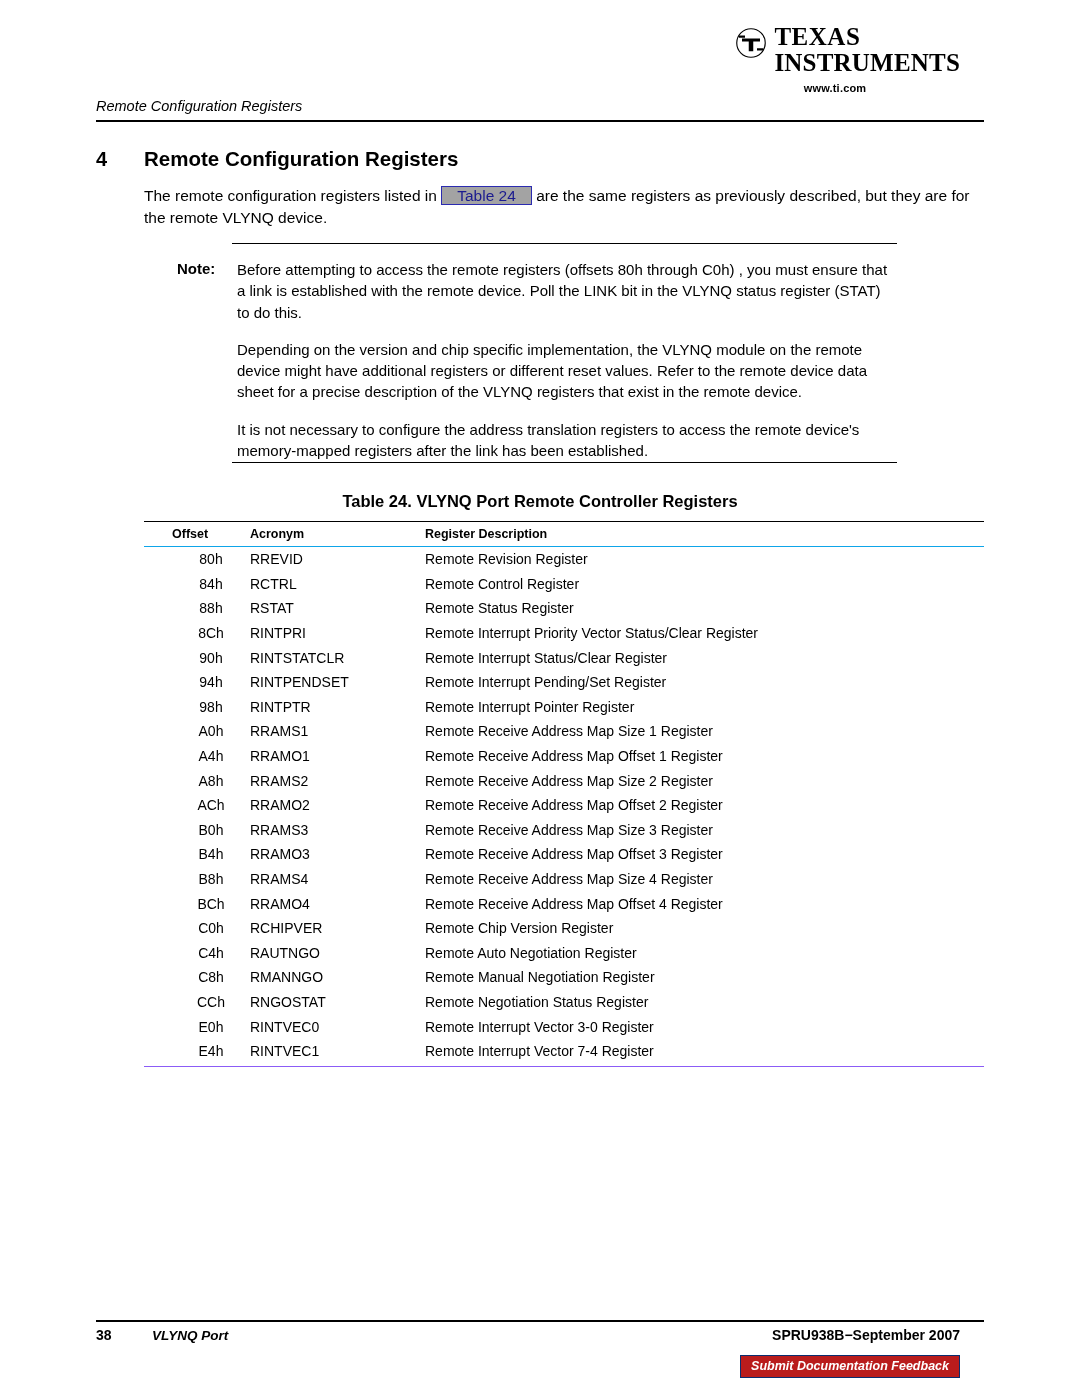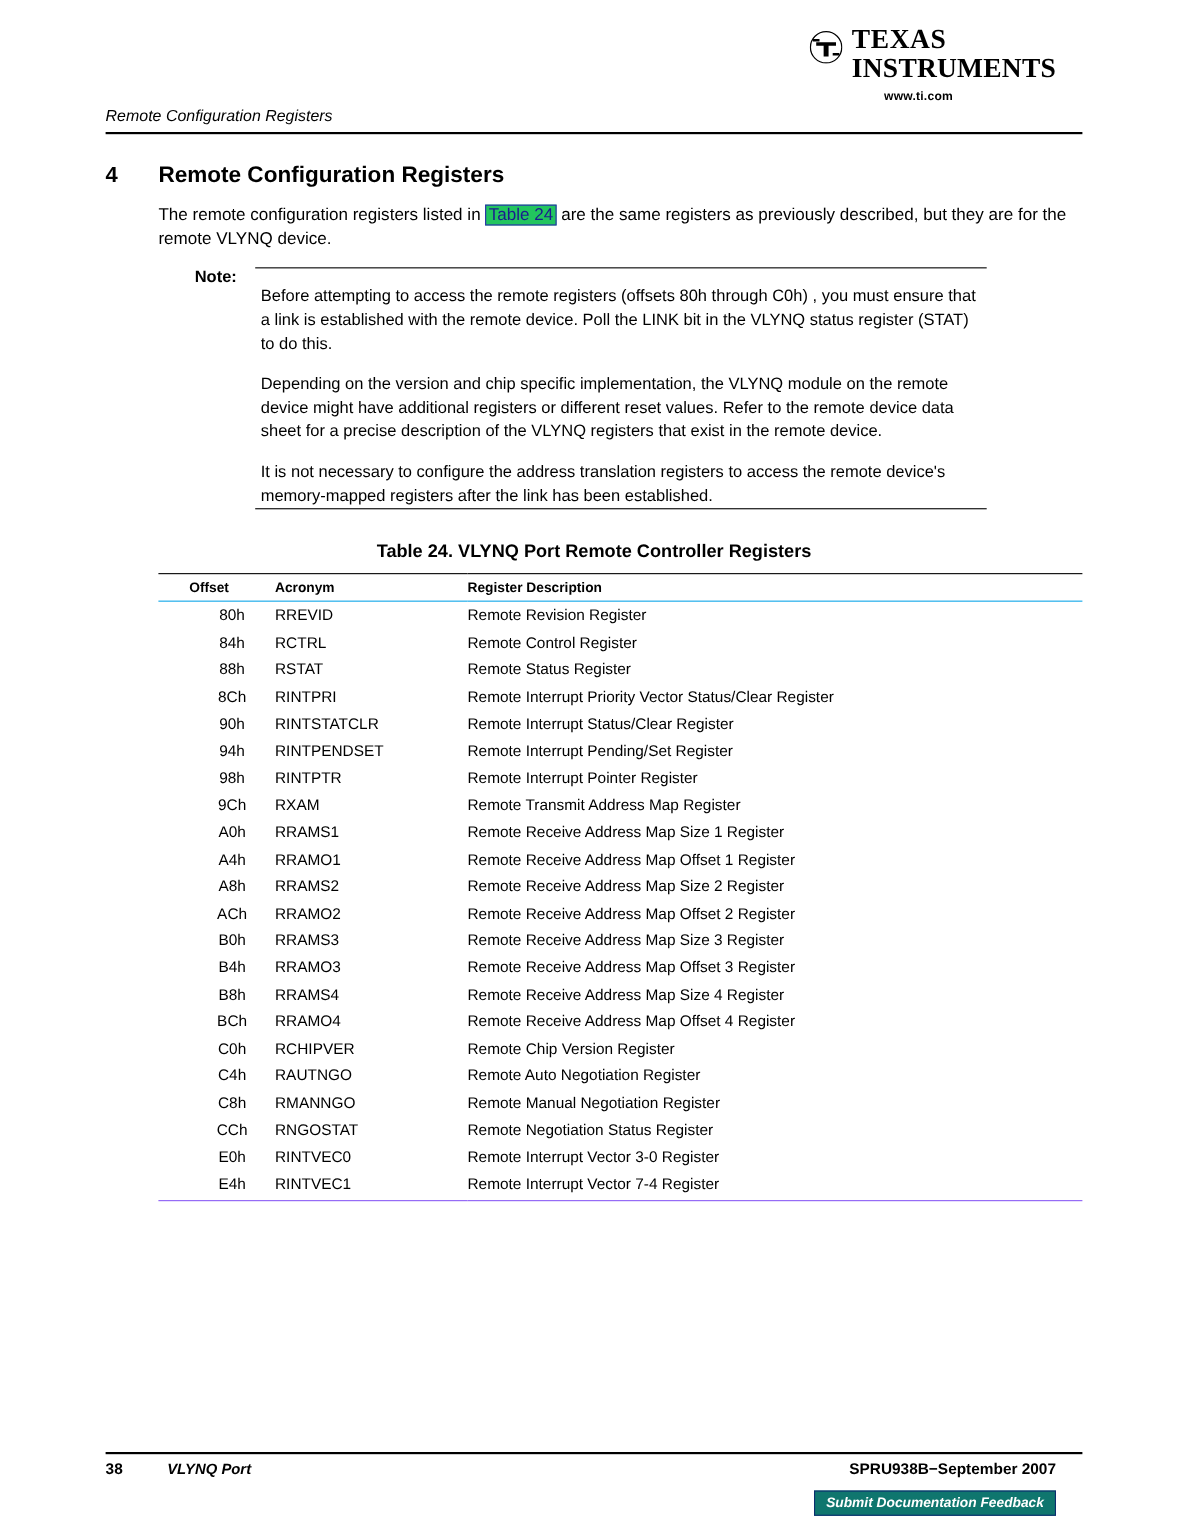--- a/index.html
+++ b/index.html
@@ -106,22 +106,22 @@
     position: absolute;
     left: 144px;
     top: 185px;
     width: 840px;
     font-size: 15.5px;
     line-height: 1.45;
   }
   .xref {
     color: #1b1b8f;
     border: 1px solid #2b2bb0;
-    padding: 0 2px;
-    background: #22c55e;
+    padding: 0 15px;
+    background: #a3a3a3;
   }
 
   
   .note-rule-top {
     position: absolute;
     left: 232px;
     top: 243px;
     width: 665px;
     height: 1px;
     background: #000;
@@ -130,21 +130,21 @@
     position: absolute;
     left: 232px;
     top: 462px;
     width: 665px;
     height: 1px;
     background: #000;
   }
   .note-label {
     position: absolute;
     left: 177px;
-    top: 243px;
+    top: 260px;
     font-size: 15px;
     font-weight: bold;
   }
   .note-body {
     position: absolute;
     left: 237px;
     top: 259px;
     width: 655px;
     font-size: 15px;
     line-height: 1.42;
@@ -220,21 +220,21 @@
     position: absolute;
     right: 96px;
     top: 1327px;
     font-size: 14px;
     font-weight: bold;
   }
   .feedback {
     position: absolute;
     right: 96px;
     top: 1355px;
-    background: #0f766e;
+    background: #b91c1c;
     color: #ffffff;
     font-size: 12.5px;
     font-weight: bold;
     font-style: italic;
     padding: 3px 10px 4px 10px;
     border: 1px solid #0b2d6e;
   }
 </style>
 </head>
 <body>
@@ -315,25 +315,20 @@
           <td class="col-offset">94h</td>
           <td class="col-acronym">RINTPENDSET</td>
           <td class="col-desc">Remote Interrupt Pending/Set Register</td>
         </tr>
         <tr>
           <td class="col-offset">98h</td>
           <td class="col-acronym">RINTPTR</td>
           <td class="col-desc">Remote Interrupt Pointer Register</td>
         </tr>
         <tr>
-          <td class="col-offset">9Ch</td>
-          <td class="col-acronym">RXAM</td>
-          <td class="col-desc">Remote Transmit Address Map Register</td>
-        </tr>
-        <tr>
           <td class="col-offset">A0h</td>
           <td class="col-acronym">RRAMS1</td>
           <td class="col-desc">Remote Receive Address Map Size 1 Register</td>
         </tr>
         <tr>
           <td class="col-offset">A4h</td>
           <td class="col-acronym">RRAMO1</td>
           <td class="col-desc">Remote Receive Address Map Offset 1 Register</td>
         </tr>
         <tr>

